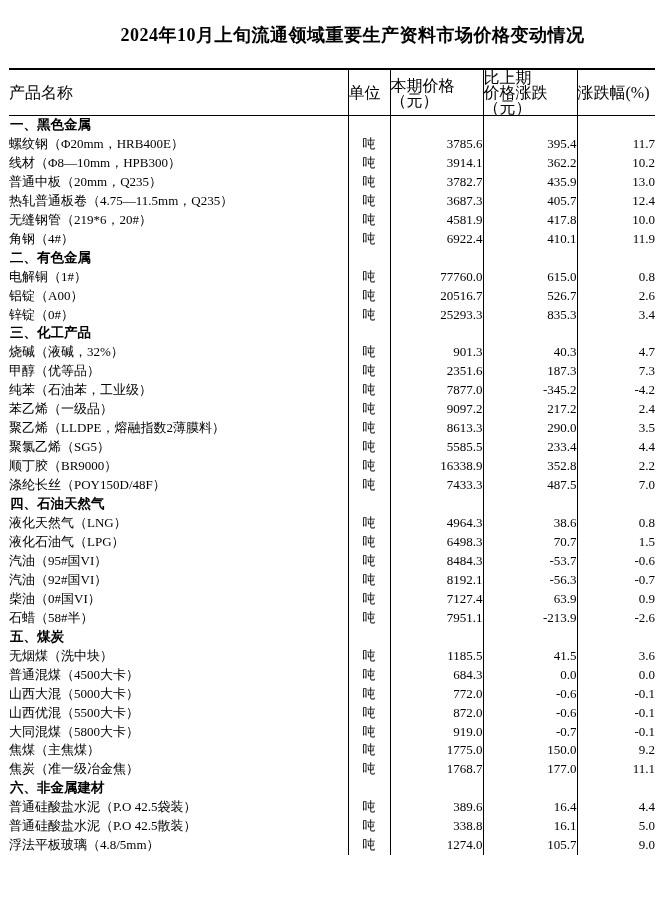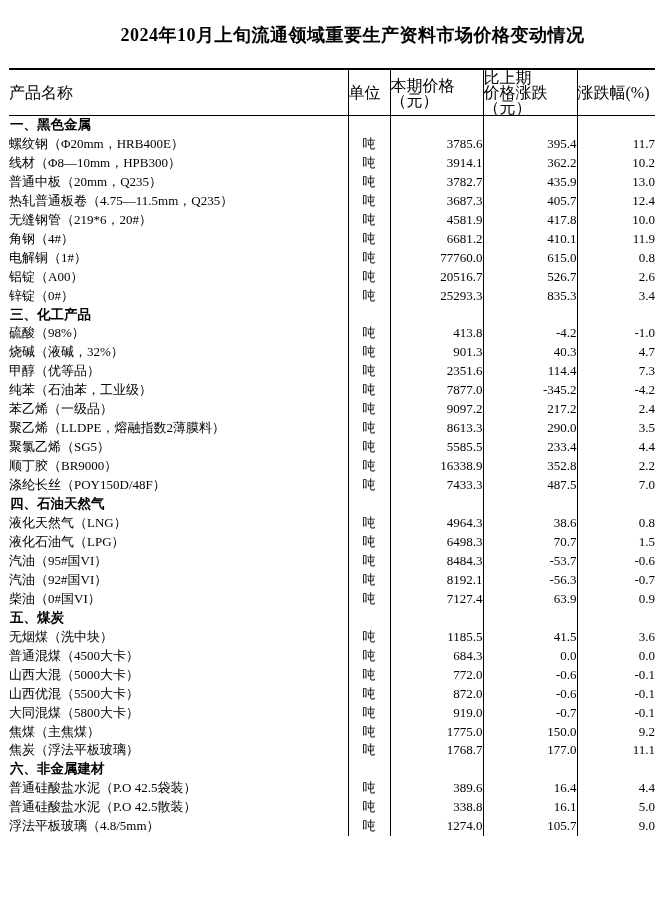--- a/index.html
+++ b/index.html
@@ -105,23 +105,30 @@
       <tr>
         <td class="cell-name">无缝钢管（219*6，20#）</td>
         <td class="cell-unit">吨</td>
         <td class="cell-num cell-price">4581.9</td>
         <td class="cell-num cell-change">417.8</td>
         <td class="cell-num cell-pct">10.0</td>
       </tr>
       <tr>
         <td class="cell-name">角钢（4#）</td>
         <td class="cell-unit">吨</td>
-        <td class="cell-num cell-price">6681.2</td>
+        <td class="cell-num cell-price">6922.4</td>
         <td class="cell-num cell-change">410.1</td>
         <td class="cell-num cell-pct">11.9</td>
+      </tr>
+      <tr class="section-row">
+        <td class="cell-name">二、有色金属</td>
+        <td class="cell-unit"></td>
+        <td class="cell-num cell-price"></td>
+        <td class="cell-num cell-change"></td>
+        <td class="cell-num cell-pct"></td>
       </tr>
       <tr>
         <td class="cell-name">电解铜（1#）</td>
         <td class="cell-unit">吨</td>
         <td class="cell-num cell-price">77760.0</td>
         <td class="cell-num cell-change">615.0</td>
         <td class="cell-num cell-pct">0.8</td>
       </tr>
       <tr>
         <td class="cell-name">铝锭（A00）</td>
@@ -138,38 +145,31 @@
         <td class="cell-num cell-pct">3.4</td>
       </tr>
       <tr class="section-row">
         <td class="cell-name">三、化工产品</td>
         <td class="cell-unit"></td>
         <td class="cell-num cell-price"></td>
         <td class="cell-num cell-change"></td>
         <td class="cell-num cell-pct"></td>
       </tr>
       <tr>
-        <td class="cell-name">硫酸（98%）</td>
-        <td class="cell-unit">吨</td>
-        <td class="cell-num cell-price">413.8</td>
-        <td class="cell-num cell-change">-4.2</td>
-        <td class="cell-num cell-pct">-1.0</td>
-      </tr>
-      <tr>
         <td class="cell-name">烧碱（液碱，32%）</td>
         <td class="cell-unit">吨</td>
         <td class="cell-num cell-price">901.3</td>
         <td class="cell-num cell-change">40.3</td>
         <td class="cell-num cell-pct">4.7</td>
       </tr>
       <tr>
         <td class="cell-name">甲醇（优等品）</td>
         <td class="cell-unit">吨</td>
         <td class="cell-num cell-price">2351.6</td>
-        <td class="cell-num cell-change">114.4</td>
+        <td class="cell-num cell-change">187.3</td>
         <td class="cell-num cell-pct">7.3</td>
       </tr>
       <tr>
         <td class="cell-name">纯苯（石油苯，工业级）</td>
         <td class="cell-unit">吨</td>
         <td class="cell-num cell-price">7877.0</td>
         <td class="cell-num cell-change">-345.2</td>
         <td class="cell-num cell-pct">-4.2</td>
       </tr>
       <tr>
@@ -242,20 +242,27 @@
         <td class="cell-num cell-change">-56.3</td>
         <td class="cell-num cell-pct">-0.7</td>
       </tr>
       <tr>
         <td class="cell-name">柴油（0#国VI）</td>
         <td class="cell-unit">吨</td>
         <td class="cell-num cell-price">7127.4</td>
         <td class="cell-num cell-change">63.9</td>
         <td class="cell-num cell-pct">0.9</td>
       </tr>
+      <tr>
+        <td class="cell-name">石蜡（58#半）</td>
+        <td class="cell-unit">吨</td>
+        <td class="cell-num cell-price">7951.1</td>
+        <td class="cell-num cell-change">-213.9</td>
+        <td class="cell-num cell-pct">-2.6</td>
+      </tr>
       <tr class="section-row">
         <td class="cell-name">五、煤炭</td>
         <td class="cell-unit"></td>
         <td class="cell-num cell-price"></td>
         <td class="cell-num cell-change"></td>
         <td class="cell-num cell-pct"></td>
       </tr>
       <tr>
         <td class="cell-name">无烟煤（洗中块）</td>
         <td class="cell-unit">吨</td>
@@ -292,21 +299,21 @@
         <td class="cell-num cell-pct">-0.1</td>
       </tr>
       <tr>
         <td class="cell-name">焦煤（主焦煤）</td>
         <td class="cell-unit">吨</td>
         <td class="cell-num cell-price">1775.0</td>
         <td class="cell-num cell-change">150.0</td>
         <td class="cell-num cell-pct">9.2</td>
       </tr>
       <tr>
-        <td class="cell-name">焦炭（浮法平板玻璃）</td>
+        <td class="cell-name">焦炭（准一级冶金焦）</td>
         <td class="cell-unit">吨</td>
         <td class="cell-num cell-price">1768.7</td>
         <td class="cell-num cell-change">177.0</td>
         <td class="cell-num cell-pct">11.1</td>
       </tr>
       <tr class="section-row">
         <td class="cell-name">六、非金属建材</td>
         <td class="cell-unit"></td>
         <td class="cell-num cell-price"></td>
         <td class="cell-num cell-change"></td>

